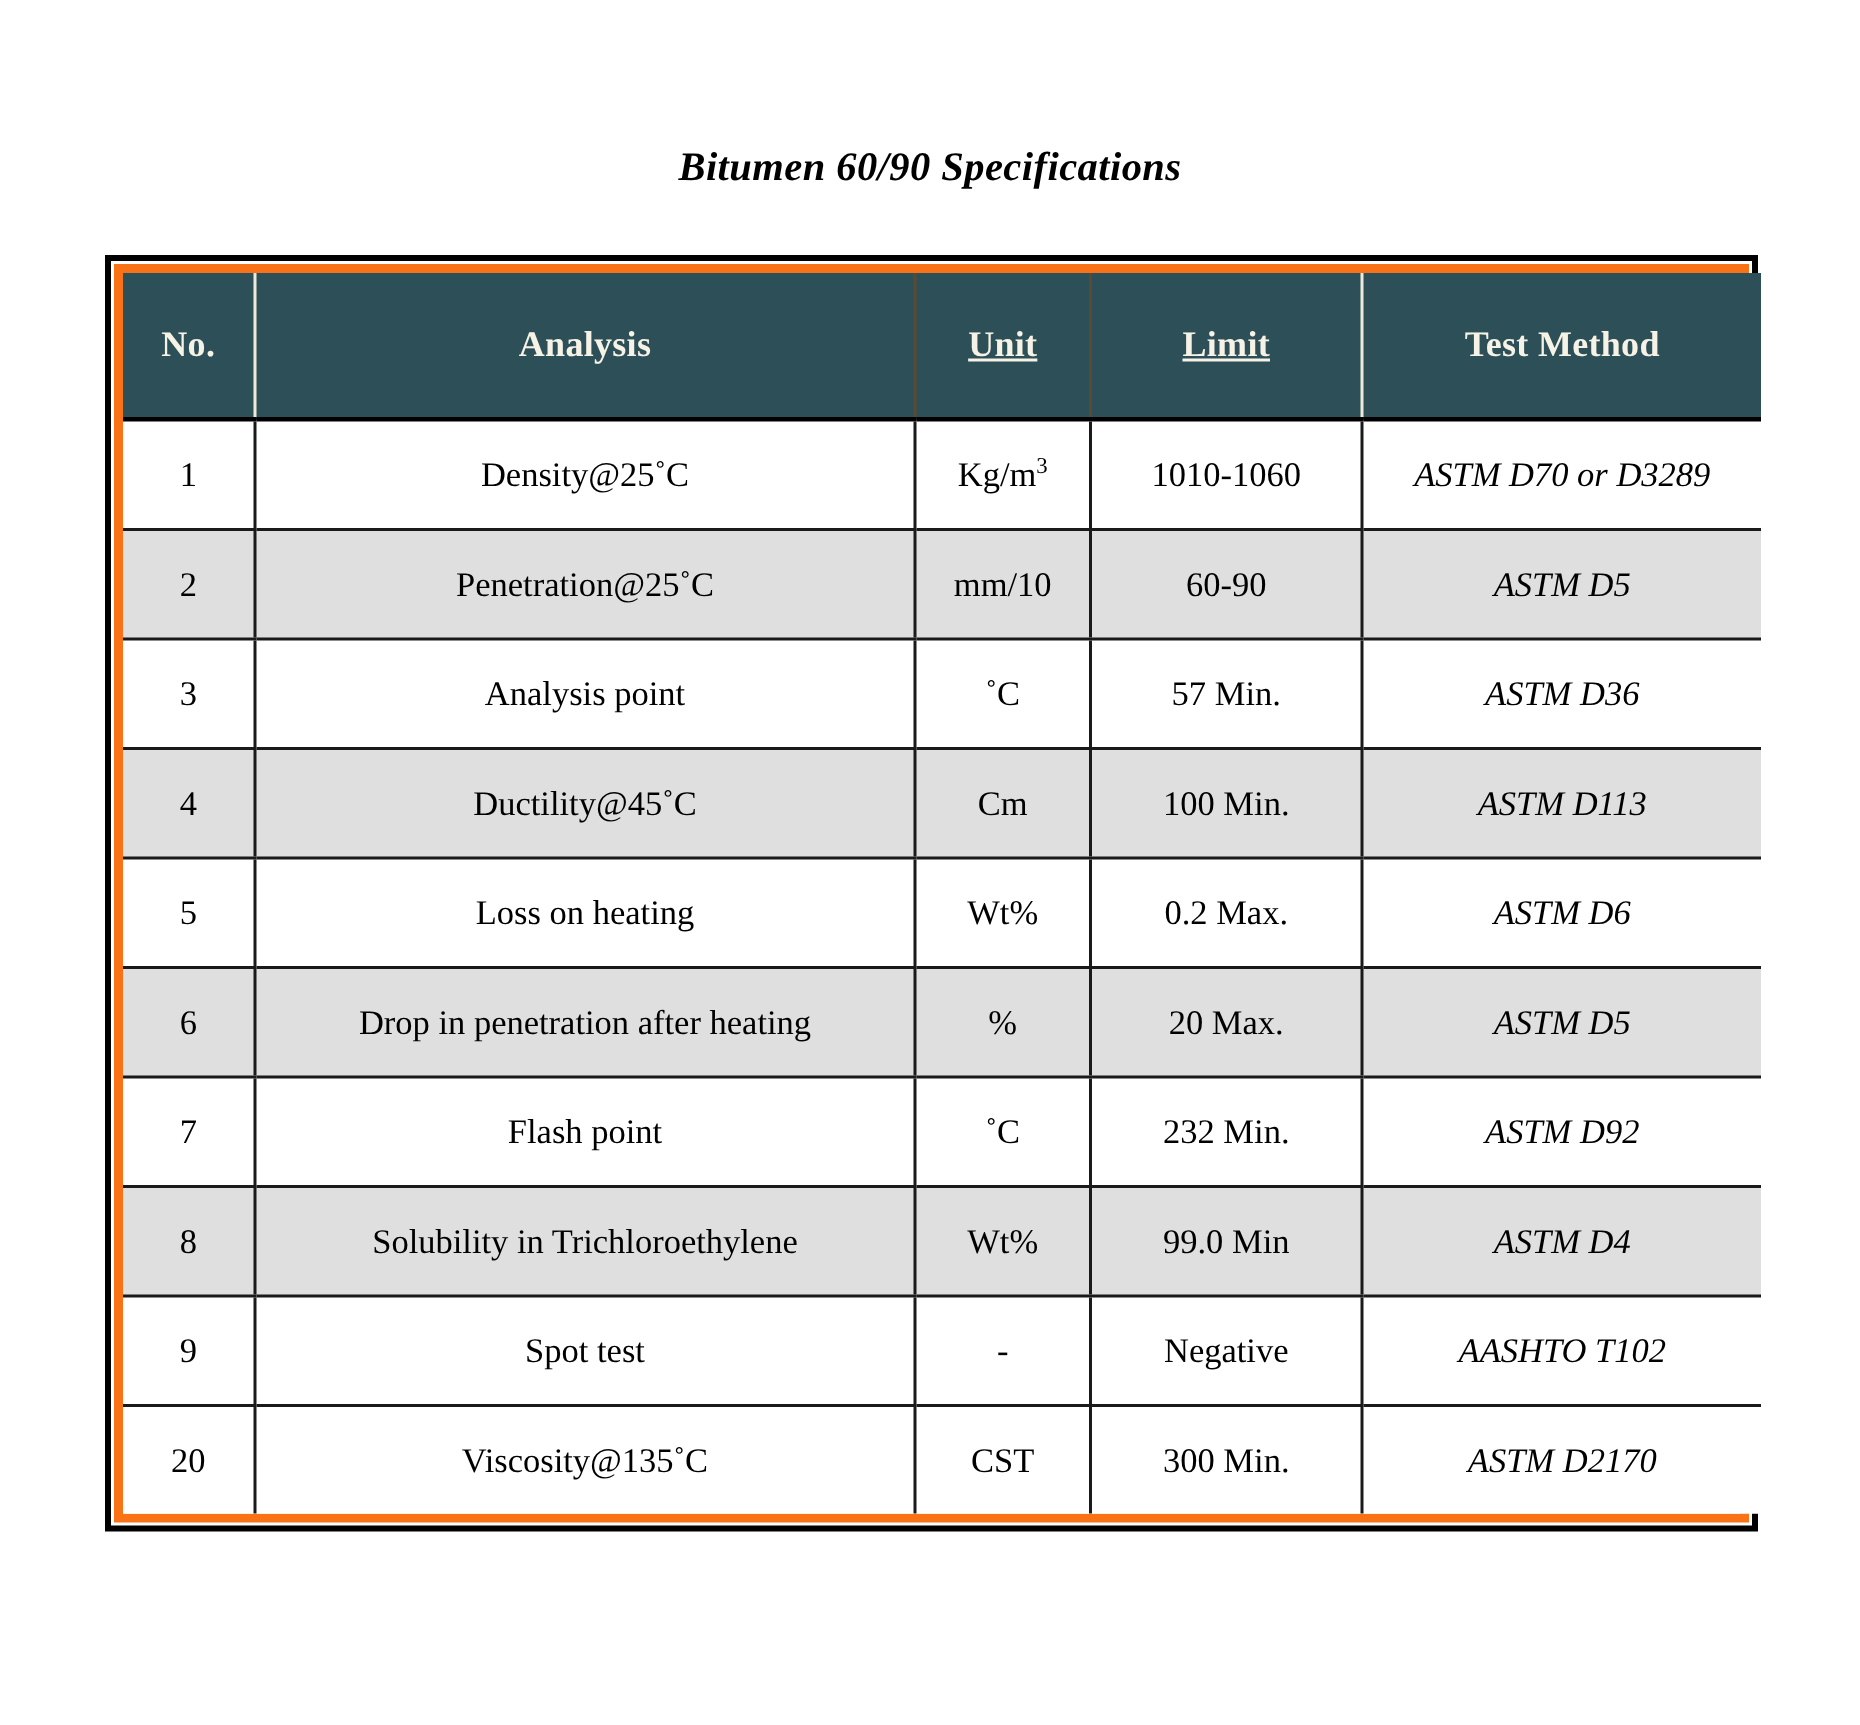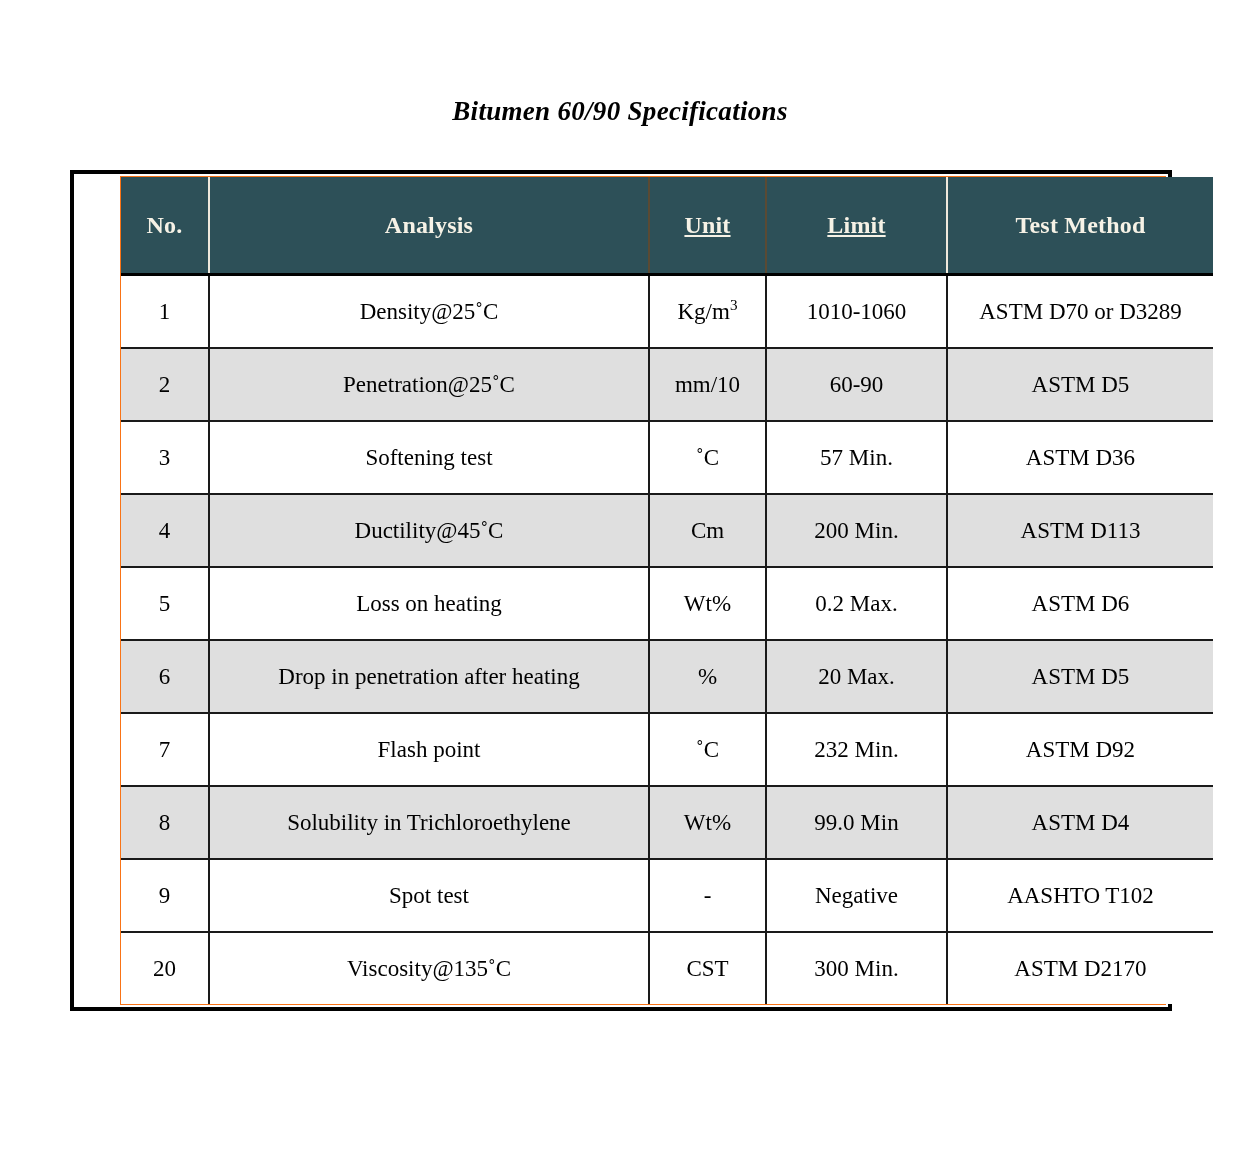--- a/index.html
+++ b/index.html
@@ -42,23 +42,22 @@
     position: absolute;
     left: 70px;
     top: 170px;
     width: 1102px;
     box-sizing: border-box;
     border: 4px solid #000000;
     background: #ffffff;
     padding: 2px;
   }
   .table-frame-inner {
-    border: 1px solid #f97316;
+    border: 6px solid #f97316;
     background: #fca5a5;
-    margin-left: 44px;
   }
 
   table.spec {
     border-collapse: collapse;
     width: 100%;
     table-layout: fixed;
     background: #ffffff;
   }
 
   table.spec col.c-no     { width: 88px; }
@@ -96,21 +95,21 @@
   }
   table.spec tbody td.first-col { border-left: none; }
   table.spec tbody tr:last-child td { border-bottom: none; }
 
   table.spec tbody tr.row-white { background: #ffffff; }
   table.spec tbody tr.row-gray  { background: #dfdfdf; }
 
   td.cell-no    { font-size: 23px; }
   td.cell-unit  { font-size: 23px; }
   td.cell-limit { font-size: 23px; }
-  td.cell-test  { font-size: 23px; }
+  td.cell-test  { font-size: 23px; font-style: italic; }
 
   
   .sup { font-size: 0.66em; vertical-align: super; line-height: 0; }
   
   .uplus { text-decoration: underline; }
 </style>
 </head>
 <body>
 
 <div class="page">
@@ -146,30 +145,30 @@
             </tr>
             <tr class="row-gray">
               <td class="cell-no first-col">2</td>
               <td class="cell-analysis">Penetration@25˚C</td>
               <td class="cell-unit">mm/10</td>
               <td class="cell-limit">60-90</td>
               <td class="cell-test">ASTM D5</td>
             </tr>
             <tr class="row-white">
               <td class="cell-no first-col">3</td>
-              <td class="cell-analysis">Softening test</td>
+              <td class="cell-analysis">Analysis point</td>
               <td class="cell-unit">˚C</td>
               <td class="cell-limit">57 Min.</td>
               <td class="cell-test">ASTM D36</td>
             </tr>
             <tr class="row-gray">
               <td class="cell-no first-col">4</td>
               <td class="cell-analysis">Ductility@45˚C</td>
               <td class="cell-unit">Cm</td>
-              <td class="cell-limit">200 Min.</td>
+              <td class="cell-limit">100 Min.</td>
               <td class="cell-test">ASTM D113</td>
             </tr>
             <tr class="row-white">
               <td class="cell-no first-col">5</td>
               <td class="cell-analysis">Loss on heating</td>
               <td class="cell-unit">Wt%</td>
               <td class="cell-limit">0.2 Max.</td>
               <td class="cell-test">ASTM D6</td>
             </tr>
             <tr class="row-gray">

